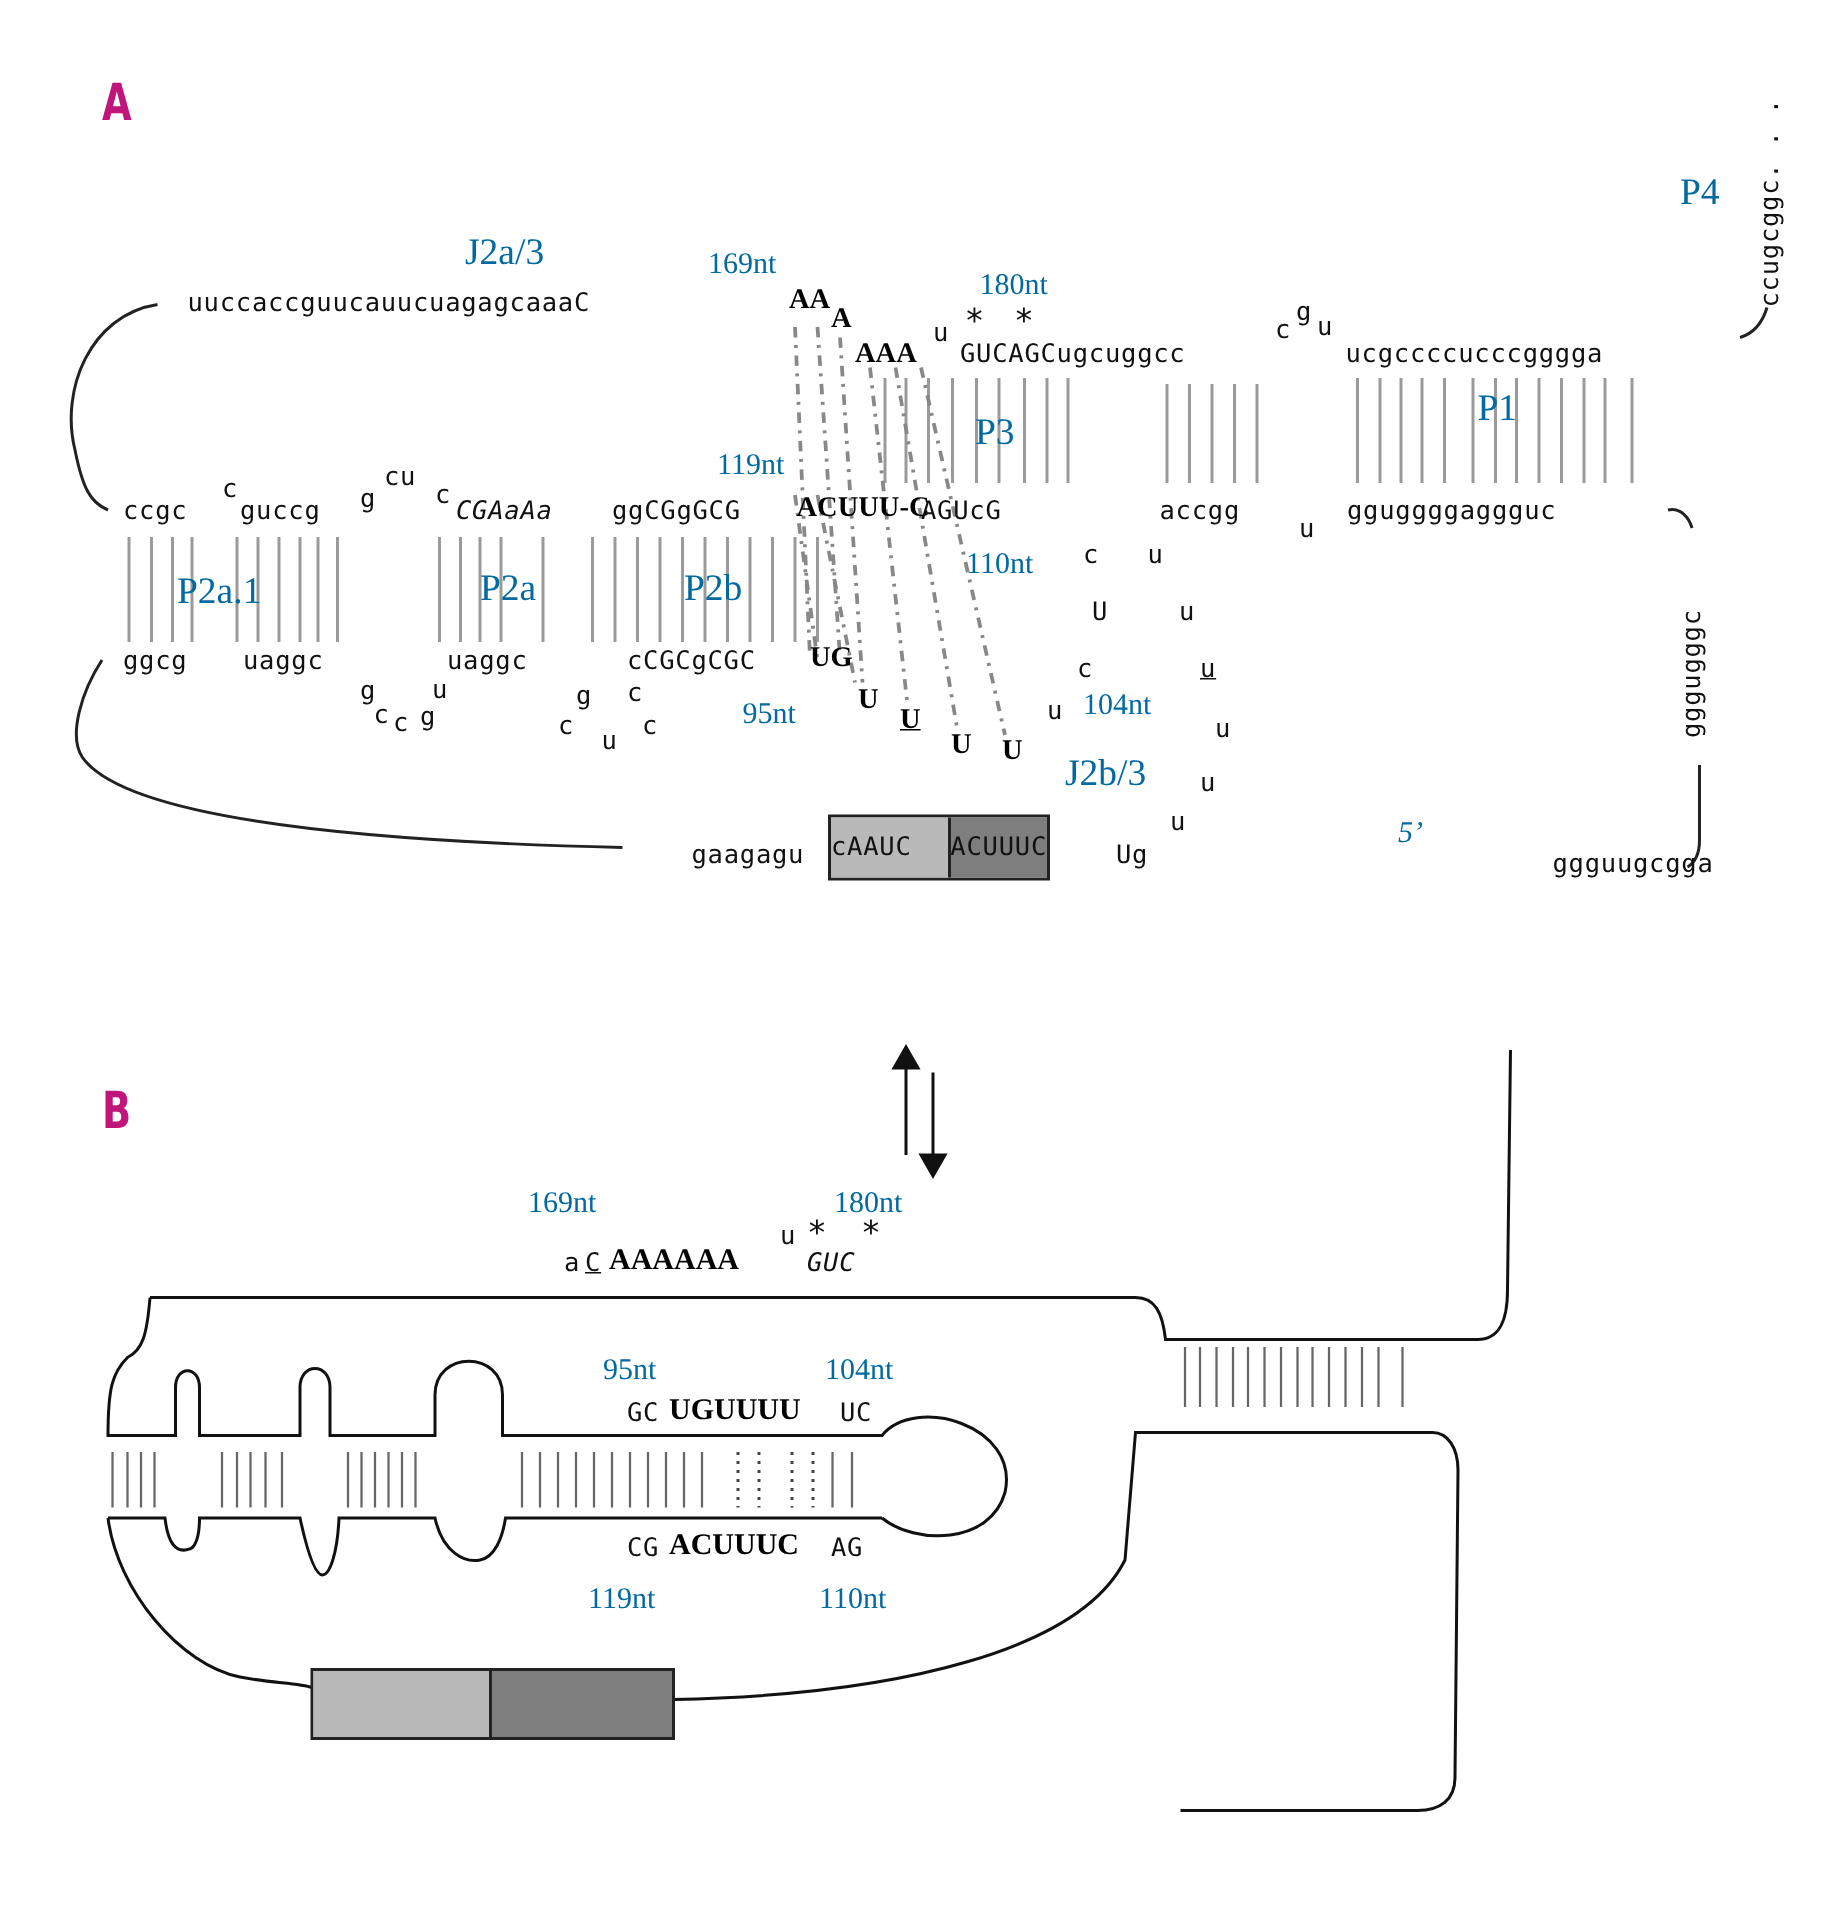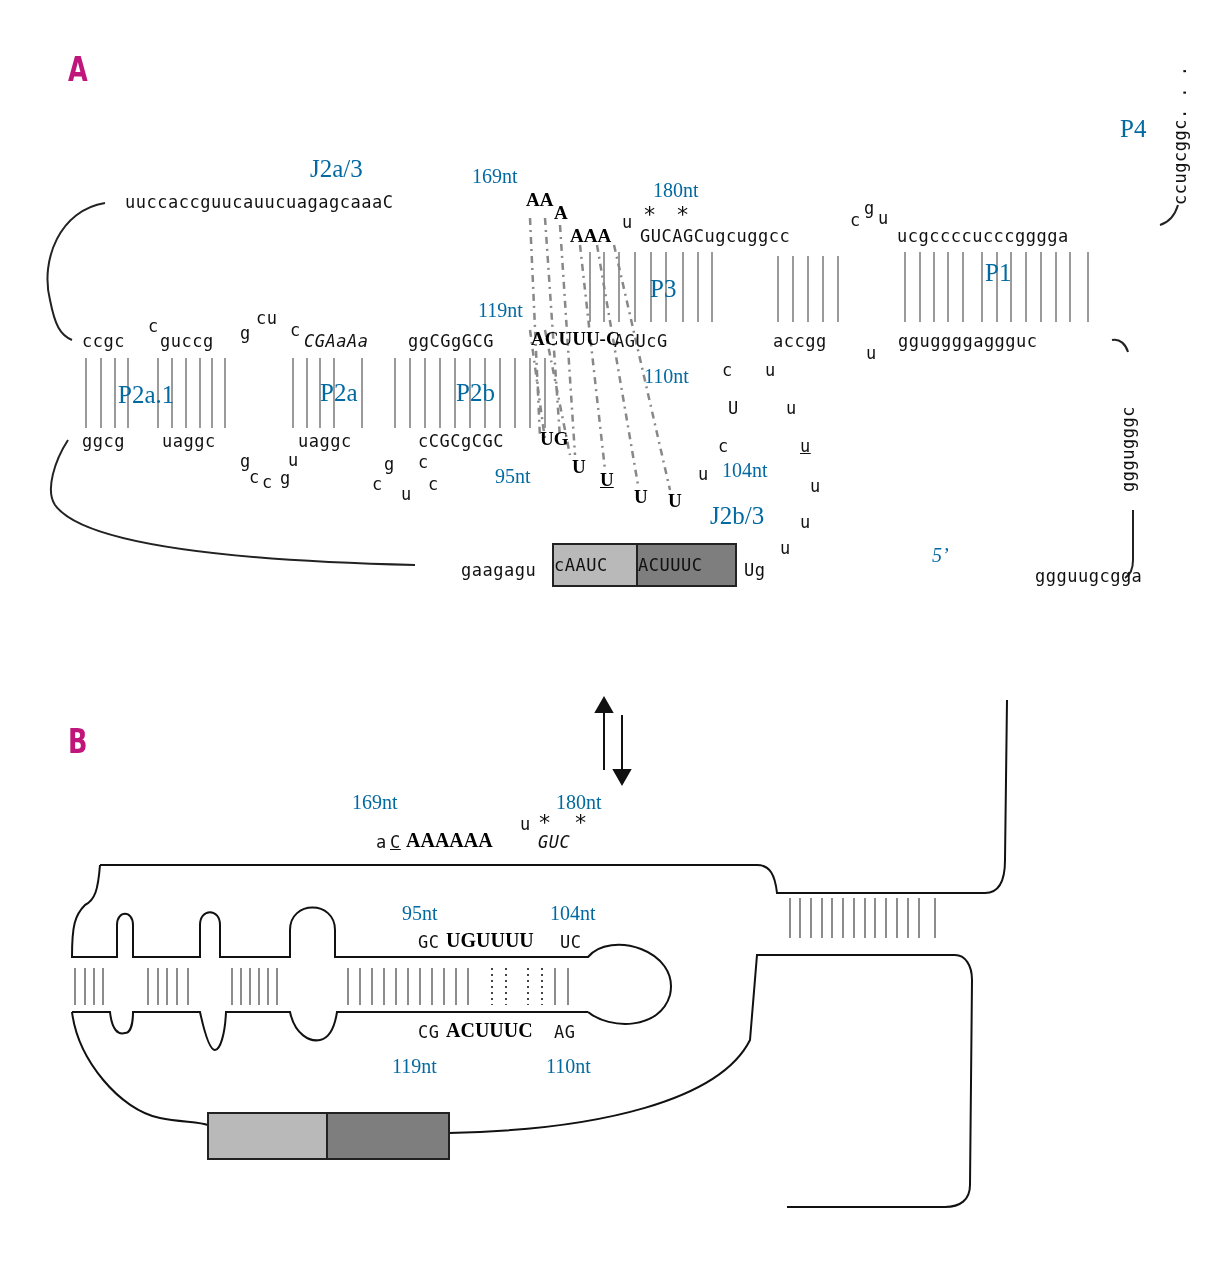--- a/index.html
+++ b/index.html
@@ -240,21 +240,21 @@
 <div class="abs seq" style="left:718px;top:438px;">c</div>
 <div class="abs seq" style="left:800px;top:438px;text-decoration:underline;">u</div>
 <div class="abs seq" style="left:698px;top:466px;">u</div>
 <div class="abs serif nt" style="left:722px;top:460px;">104nt</div>
 <div class="abs seq" style="left:810px;top:478px;">u</div>
 <div class="abs serif stem-label" style="left:710px;top:503px;">J2b/3</div>
 <div class="abs seq" style="left:800px;top:514px;">u</div>
 <div class="abs seq" style="left:780px;top:540px;">u</div>
 
 <div class="abs seq" style="left:440px;top:562px;margin-left:21px;">gaagagu</div>
-<div class="abs" style="left:552px;top:543px;width:185px;height:44px;border:2px solid #222;box-sizing:border-box;display:flex;">
+<div class="abs" style="left:552px;top:543px;width:148px;height:44px;border:2px solid #222;box-sizing:border-box;display:flex;">
   <div class="box-light" style="width:82px;height:100%;border-right:2px solid #222;display:flex;align-items:center;">
     <span class="seq">cAAUC</span>
   </div>
   <div class="box-dark" style="flex:1;height:100%;display:flex;align-items:center;">
     <span class="seq">ACUUUC</span>
   </div>
 </div>
 <div class="abs seq" style="left:744px;top:562px;">Ug</div>
 <div class="abs serif nt" style="left:932px;top:545px;font-style:italic;">5’</div>
 <div class="abs seq" style="left:988px;top:568px;margin-left:47px;">ggguugcgga</div>

